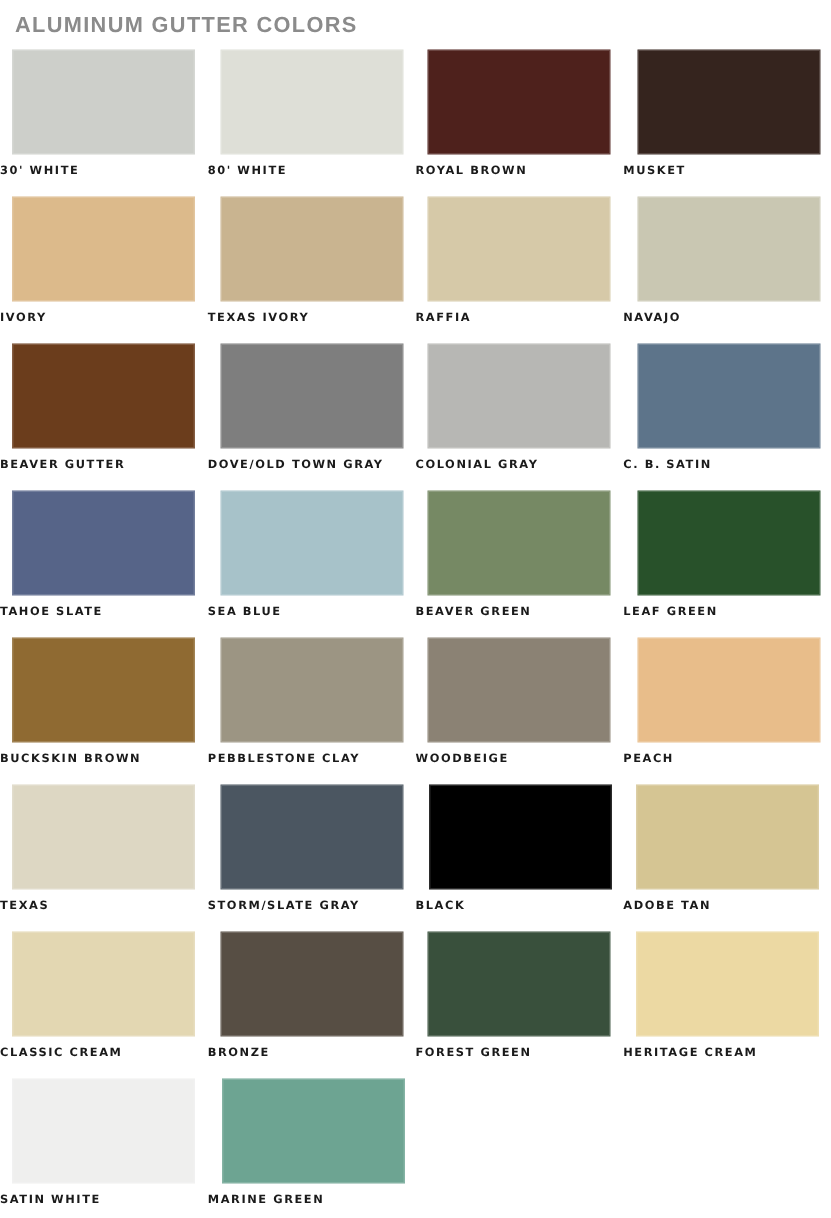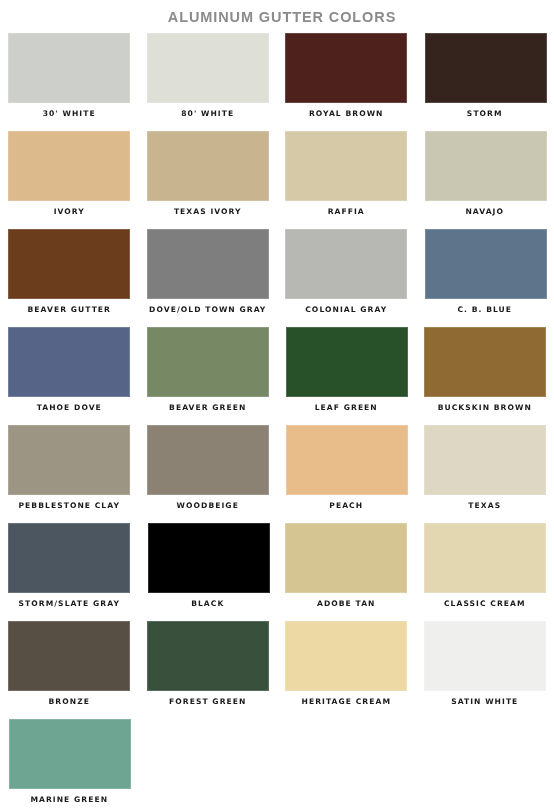--- a/index.html
+++ b/index.html
@@ -24,21 +24,20 @@
   #chart-title {
     font-family: "Liberation Sans", sans-serif;
     font-size: 14.5px;
     font-weight: bold;
     letter-spacing: 0.9px;
     color: #8b8b8b;
     padding: 9px 0 0 10px;
     margin: 0;
     line-height: 16px;
     white-space: nowrap;
-    text-align: center;
   }
   #swatch-grid {
     display: grid;
     grid-template-columns: repeat(4, 138.5px);
     grid-template-rows: repeat(8, 98px);
     width: 554px;
     margin-top: 6px;
   }
   .swatch-cell {
     position: relative;
@@ -79,21 +78,21 @@
       radial-gradient(circle at 90% 80%, rgba(158,150,124,0.5) 0.6px, transparent 1.2px),
       radial-gradient(circle at 5% 50%, rgba(120,114,92,0.6) 0.6px, transparent 1.2px),
       radial-gradient(circle at 38% 28%, rgba(98,92,74,0.6) 0.7px, transparent 1.3px);
     background-size: 7px 7px, 9px 9px, 6px 6px, 11px 11px, 8px 8px, 10px 10px, 7px 9px, 9px 7px, 12px 12px, 5px 5px;
   }
   .swatch-label {
     position: absolute;
     left: 0;
     right: 0;
     top: 78px;
-    text-align: center;
+    text-align: left;
     font-family: "DejaVu Sans", sans-serif;
     font-size: 7.6px;
     font-weight: bold;
     letter-spacing: 1.05px;
     color: #1a1a1a;
     line-height: 10px;
     white-space: nowrap;
   }
 </style>
 </head>
@@ -111,21 +110,21 @@
       <div class="swatch-cell">
         <div class="swatch-chip" title="80' WHITE" style="background-color: rgb(222, 223, 215);"></div>
         <div class="swatch-label">80' WHITE</div>
       </div>
       <div class="swatch-cell">
         <div class="swatch-chip" title="ROYAL BROWN" style="background-color: rgb(78, 33, 28);"></div>
         <div class="swatch-label">ROYAL BROWN</div>
       </div>
       <div class="swatch-cell">
         <div class="swatch-chip edge-right" title="MUSKET" style="background-color: rgb(53, 36, 30);"></div>
-        <div class="swatch-label">STORM</div>
+        <div class="swatch-label">MUSKET</div>
       </div>
       <div class="swatch-cell">
         <div class="swatch-chip" title="IVORY" style="background-color: rgb(220, 186, 139);"></div>
         <div class="swatch-label">IVORY</div>
       </div>
       <div class="swatch-cell">
         <div class="swatch-chip" title="TEXAS IVORY" style="background-color: rgb(201, 180, 144);"></div>
         <div class="swatch-label">TEXAS IVORY</div>
       </div>
       <div class="swatch-cell">
@@ -143,25 +142,29 @@
       <div class="swatch-cell">
         <div class="swatch-chip" title="DOVE/OLD TOWN GRAY" style="background-color: rgb(126, 126, 126);"></div>
         <div class="swatch-label">DOVE/OLD TOWN GRAY</div>
       </div>
       <div class="swatch-cell">
         <div class="swatch-chip" title="COLONIAL GRAY" style="background-color: rgb(183, 183, 180);"></div>
         <div class="swatch-label">COLONIAL GRAY</div>
       </div>
       <div class="swatch-cell">
         <div class="swatch-chip edge-right" title="C. B. BLUE" style="background-color: rgb(93, 116, 138);"></div>
-        <div class="swatch-label">C. B. BLUE</div>
+        <div class="swatch-label">C. B. SATIN</div>
       </div>
       <div class="swatch-cell">
         <div class="swatch-chip" title="TAHOE BLUE" style="background-color: rgb(86, 100, 136);"></div>
-        <div class="swatch-label">TAHOE DOVE</div>
+        <div class="swatch-label">TAHOE SLATE</div>
+      </div>
+      <div class="swatch-cell">
+        <div class="swatch-chip" title="SEA BLUE" style="background-color: rgb(167, 194, 201);"></div>
+        <div class="swatch-label">SEA BLUE</div>
       </div>
       <div class="swatch-cell">
         <div class="swatch-chip" title="SPANISH GREEN" style="background-color: rgb(118, 137, 100);"></div>
         <div class="swatch-label">BEAVER GREEN</div>
       </div>
       <div class="swatch-cell">
         <div class="swatch-chip edge-right" title="LEAF GREEN" style="background-color: rgb(40, 81, 42);"></div>
         <div class="swatch-label">LEAF GREEN</div>
       </div>
       <div class="swatch-cell">

